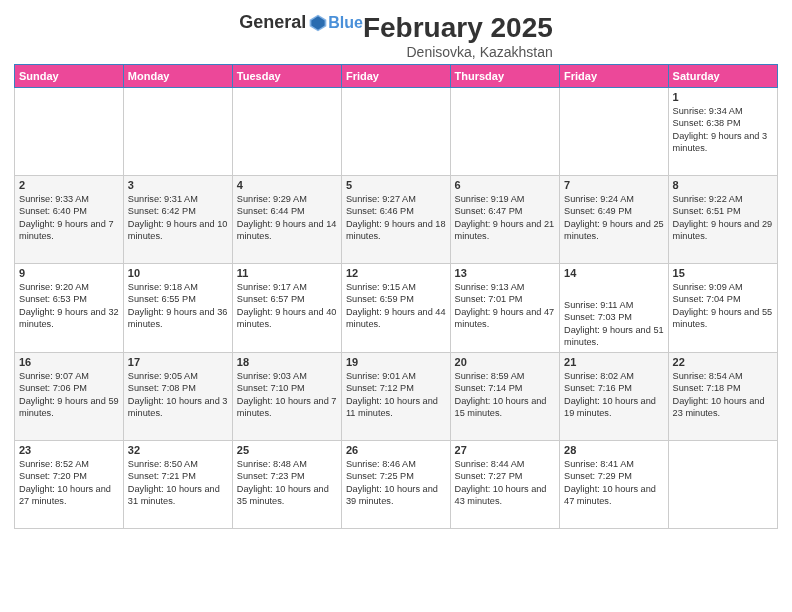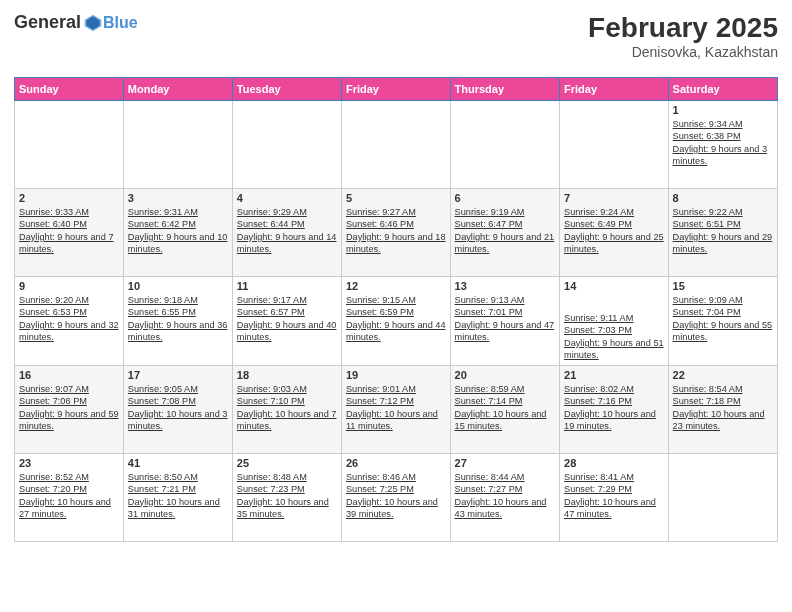--- a/index.html
+++ b/index.html
@@ -10,23 +10,23 @@
       height: 612px;
       overflow: hidden;
     }
     .page {
       width: 792px;
       height: 612px;
       padding: 12px 14px 10px 14px;
     }
     .header {
       display: flex;
-      justify-content: space-between;
+      justify-content: center;
       align-items: flex-start;
-      margin-bottom: 17px;
+      margin-bottom: 4px;
     }
     .logo {
       display: flex;
       align-items: center;
     }
     .logo-text-general {
       font-size: 18px;
       font-weight: bold;
       color: #333;
     }
@@ -82,21 +82,20 @@
       font-size: 11px;
       font-weight: bold;
       color: #333;
       display: block;
       margin-bottom: 2px;
     }
     .day-info {
       font-size: 9.2px;
       color: #333;
       line-height: 1.35;
-      text-decoration: underline;
     }
     .empty-cell {
       background: #fff !important;
     }
   </style>
 </head>
 <body>
 
 <div class="page">
   <div class="header">
@@ -274,21 +273,21 @@
           </td>
         </tr>
         <tr>
           <td>
             <span class="day-num">23</span>
             <div class="day-info" style="white-space: pre-line;">Sunrise: 8:52 AM
 Sunset: 7:20 PM
 Daylight: 10 hours and 27 minutes.</div>
           </td>
           <td>
-            <span class="day-num">41</span>
+            <span class="day-num">32</span>
             <div class="day-info" style="white-space: pre-line;">Sunrise: 8:50 AM
 Sunset: 7:21 PM
 Daylight: 10 hours and 31 minutes.</div>
           </td>
           <td>
             <span class="day-num">25</span>
             <div class="day-info" style="white-space: pre-line;">Sunrise: 8:48 AM
 Sunset: 7:23 PM
 Daylight: 10 hours and 35 minutes.</div>
           </td>

